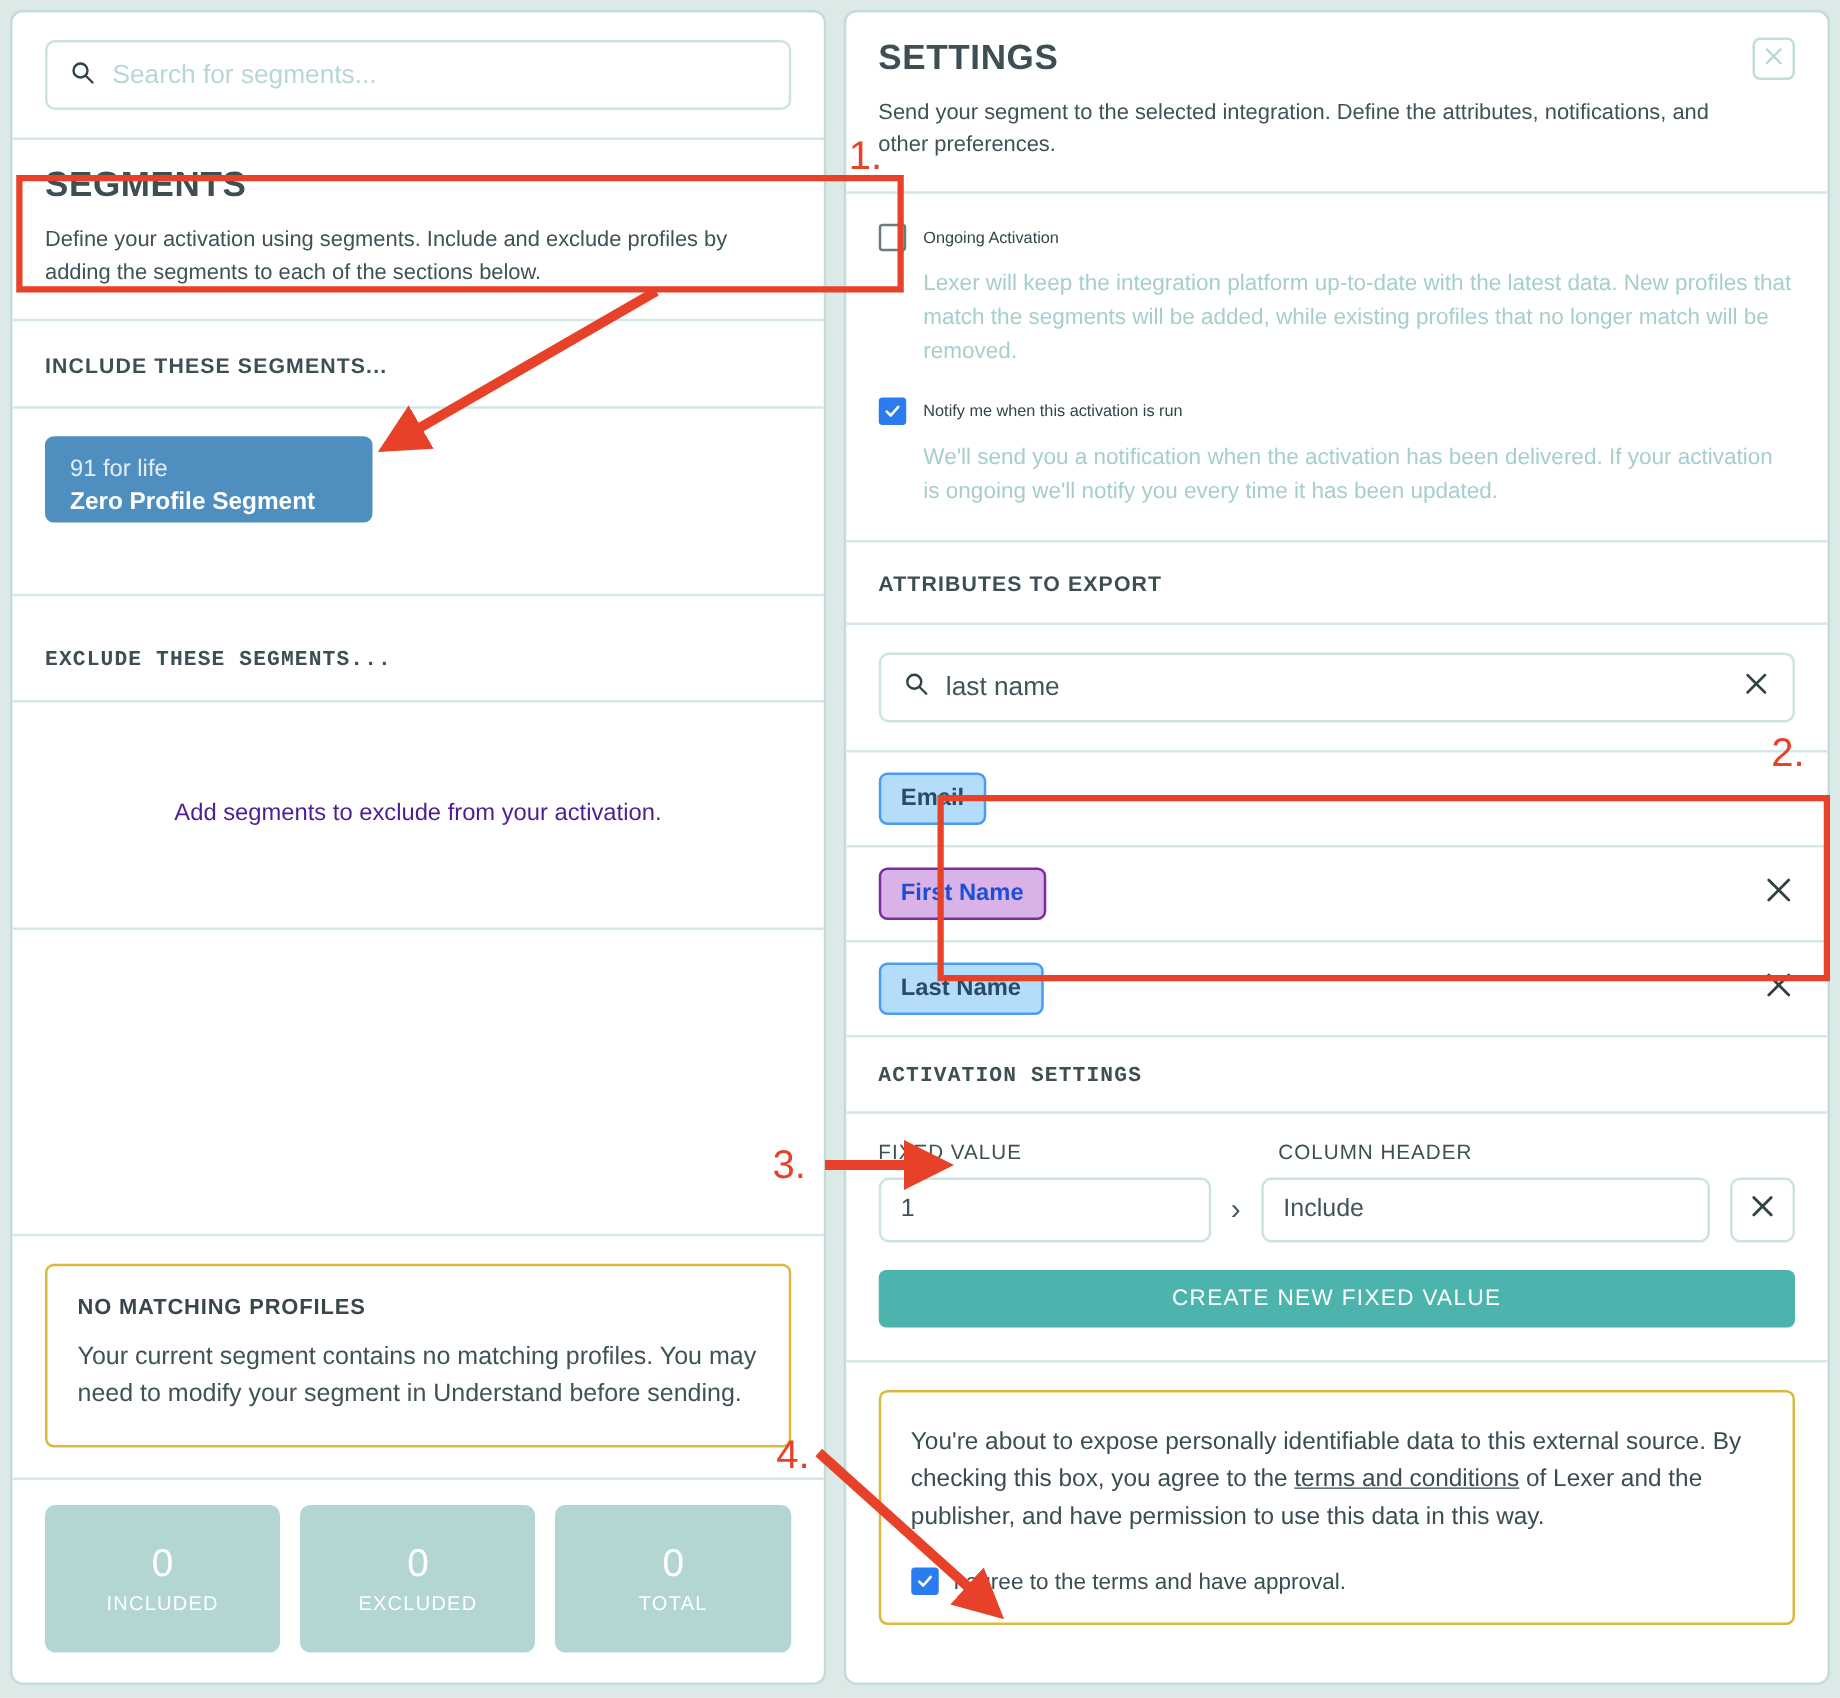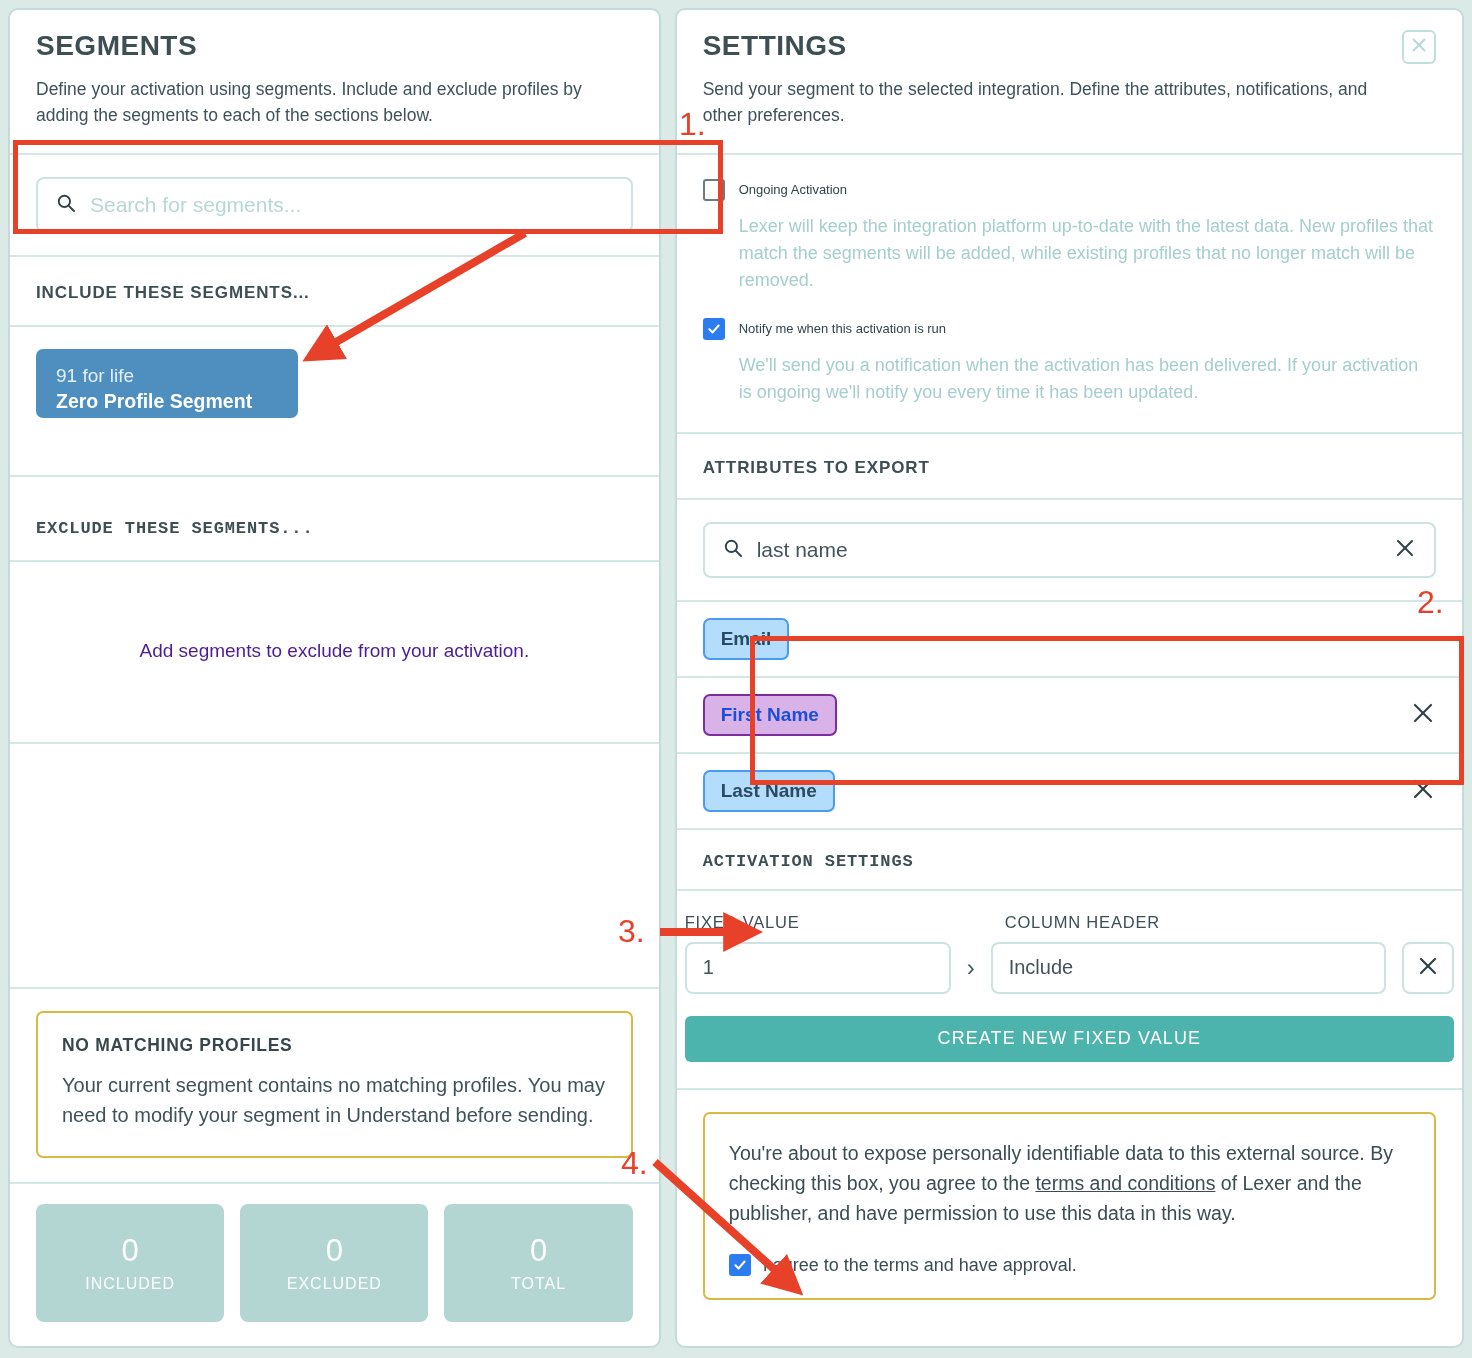--- a/index.html
+++ b/index.html
@@ -230,35 +230,35 @@
     pointer-events: none;
   }
 </style>
 </head>
 <body>
 
 <div id="root">
 
   <div class="panel panel-left">
 
-    <div class="sect" style="padding-bottom:24px;">
-      <h1 class="title">SEGMENTS</h1>
-      <p class="desc">Define your activation using segments. Include and exclude profiles by adding the segments to each of the sections below.</p>
-    </div>
-
     <div class="sect" style="padding:22px 26px;">
       <div class="search-wrap">
         <span class="icon-search">
           <svg width="20" height="20" viewBox="0 0 20 20" fill="none">
             <circle cx="8.4" cy="8.4" r="5.6" stroke="#2f4247" stroke-width="1.9"></circle>
             <line x1="12.6" y1="12.6" x2="18" y2="18" stroke="#2f4247" stroke-width="1.9" stroke-linecap="round"></line>
           </svg>
         </span>
         <span class="ph">Search for segments...</span>
       </div>
+    </div>
+
+    <div class="sect" style="padding-bottom:24px;">
+      <h1 class="title">SEGMENTS</h1>
+      <p class="desc">Define your activation using segments. Include and exclude profiles by adding the segments to each of the sections below.</p>
     </div>
 
     <div class="sect" style="padding:26px 26px 22px;">
       <div class="sect-head">INCLUDE THESE SEGMENTS...</div>
     </div>
 
     <div class="sect seg-body">
       <div class="seg-chip">
         <div class="l1">91 for life</div>
         <div class="l2">Zero Profile Segment</div>
@@ -378,21 +378,21 @@
             <line x1="21" y1="5" x2="5" y2="21" stroke="#2f4247" stroke-width="2.2" stroke-linecap="round"></line>
           </svg>
         </span>
       </div>
     </div>
 
     <div class="sect" style="padding:22px 26px 18px;font-family:Liberation Mono, monospace;">
       <div class="sect-head">ACTIVATION SETTINGS</div>
     </div>
 
-    <div class="sect" style="padding:22px 8px 26px;">
+    <div class="sect" style="padding:22px 26px 26px;">
       <div class="fv-labels">
         <span class="l a">FIXED VALUE</span>
         <span class="l">COLUMN HEADER</span>
       </div>
       <div class="fv-row">
         <div class="inp fv">1</div>
         <span class="chev">›</span>
         <div class="inp ch">Include</div>
         <div class="sq-btn">
           <span>

